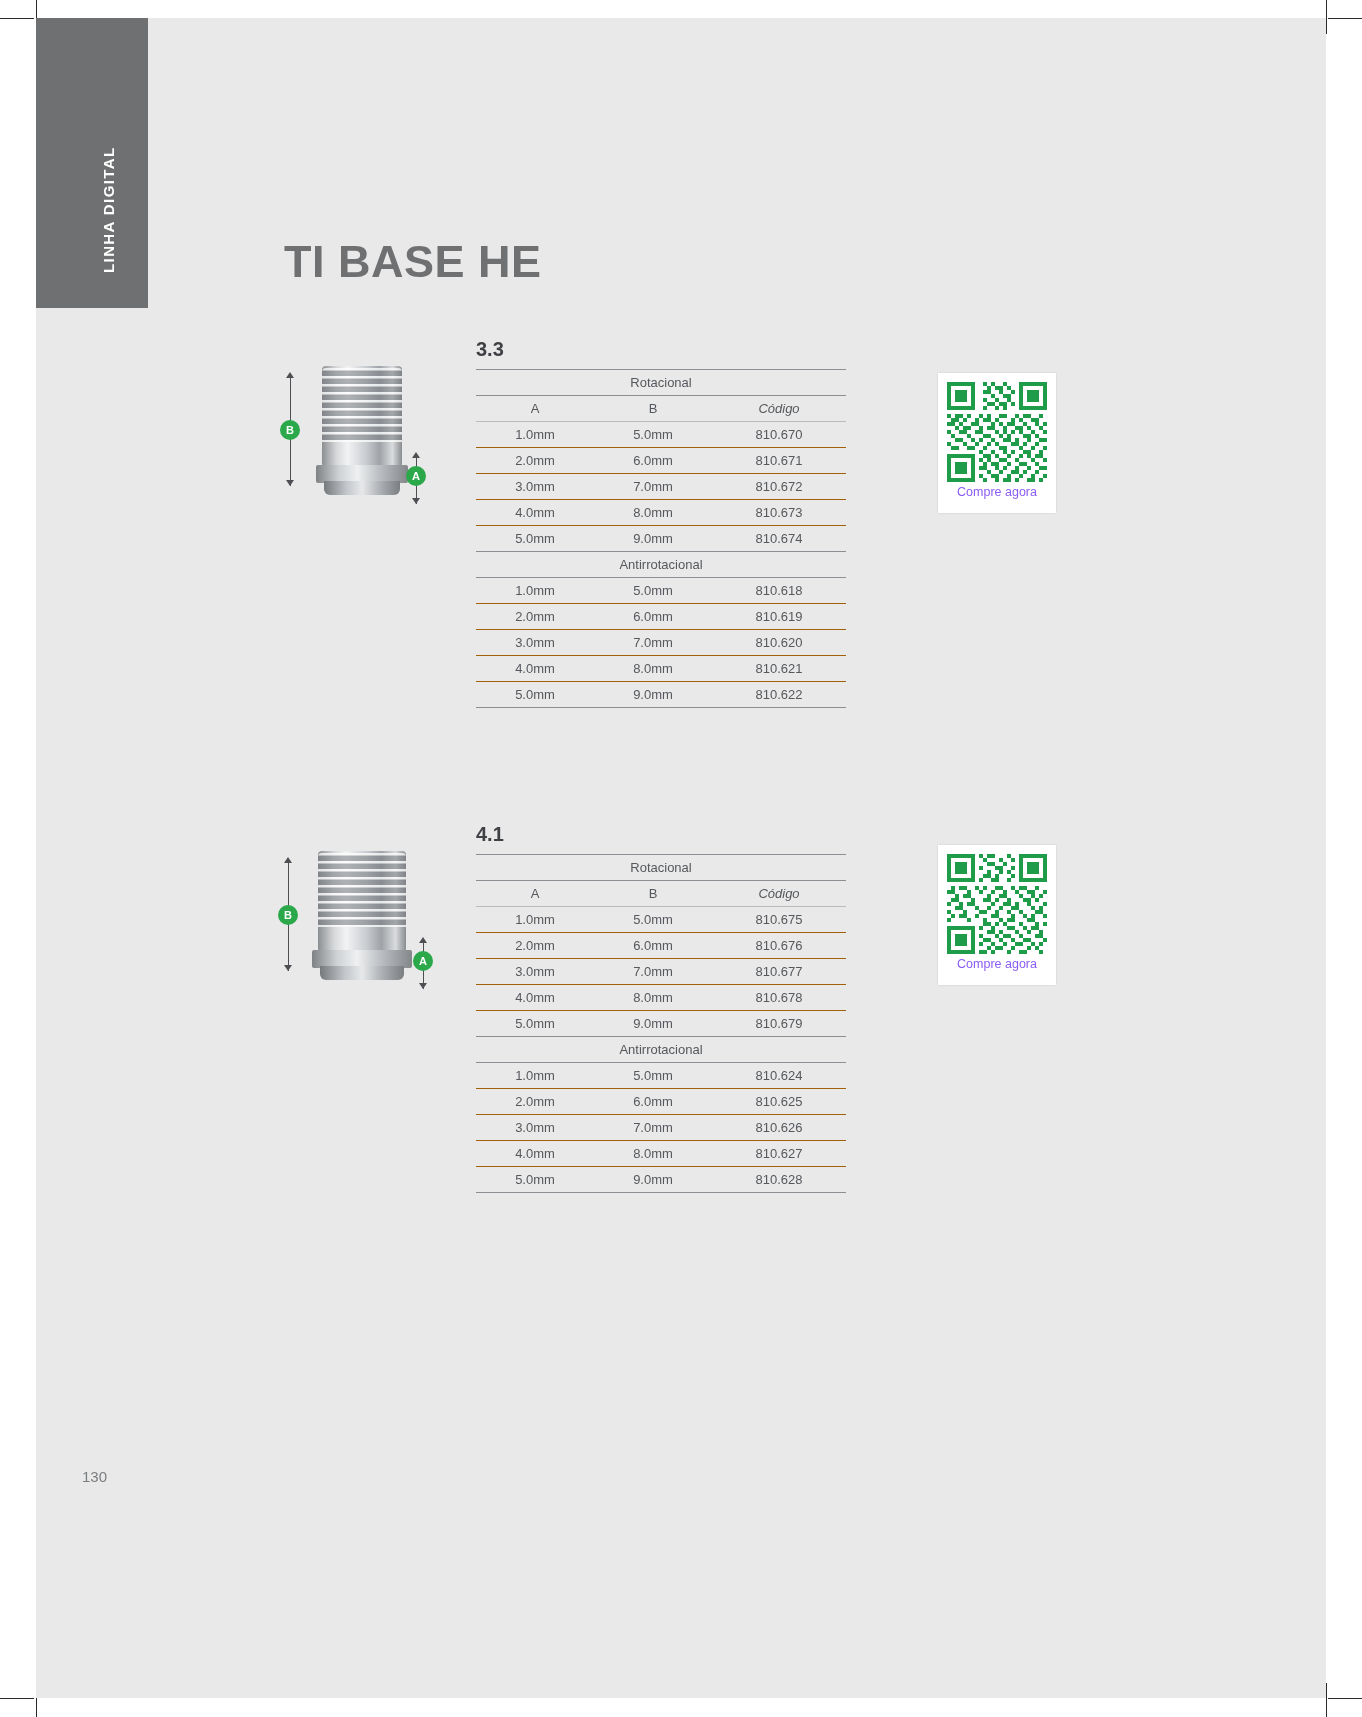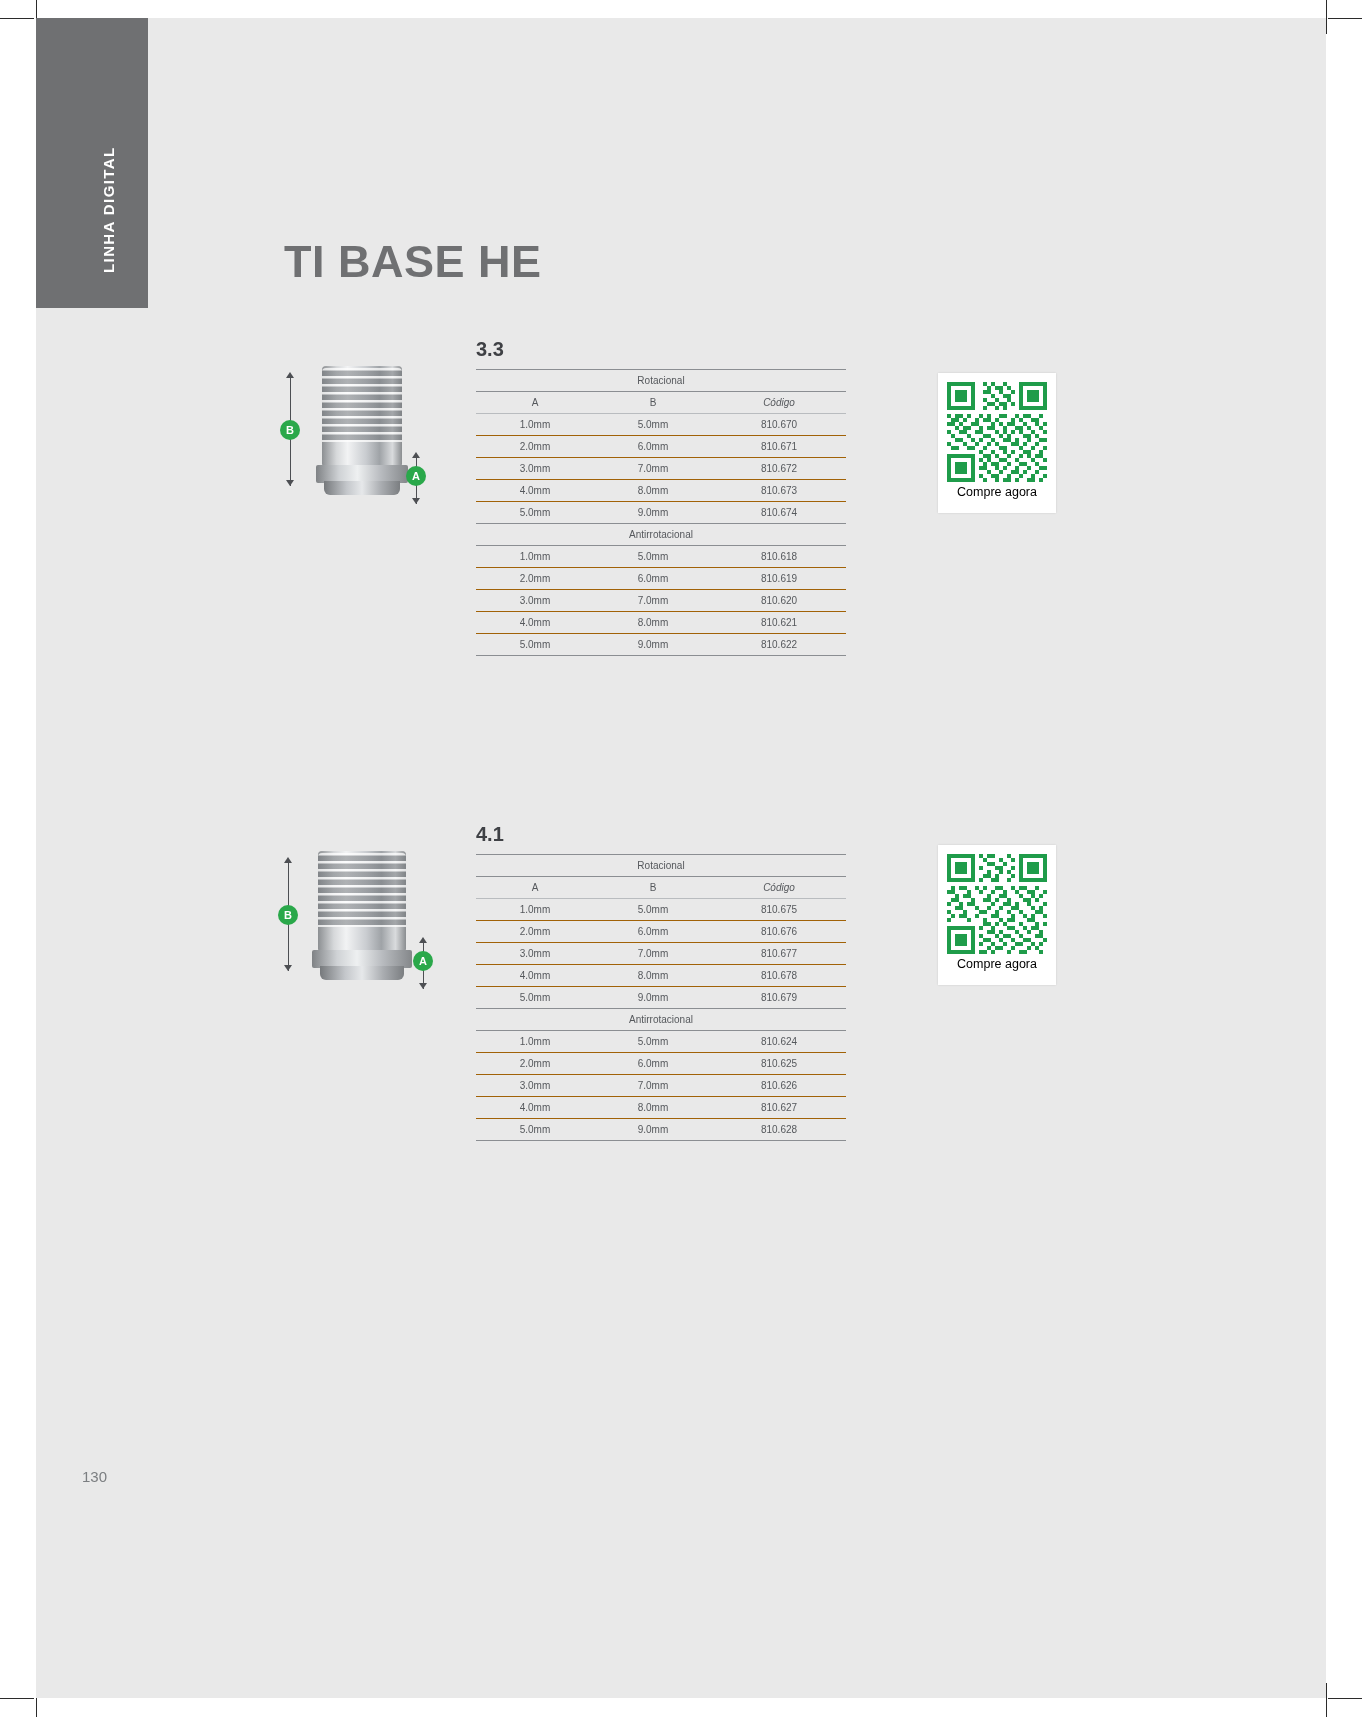--- a/index.html
+++ b/index.html
@@ -162,21 +162,21 @@
   }
   .tbl-title {
     font-size: 20px;
     font-weight: bold;
     color: #3f4145;
     padding-bottom: 8px;
   }
   table.spec {
     border-collapse: collapse;
     width: 370px;
-    font-size: 10px;
+    font-size: 13px;
     color: #55585c;
   }
   table.spec td, table.spec th {
     padding: 5px 0 5px 0;
     font-weight: normal;
   }
   .rule-top td { border-top: 1.6px solid #8b8e92; }
   .sec-head td {
     text-align: center;
     border-bottom: 1.6px solid #8b8e92;
@@ -215,21 +215,21 @@
     width: 100px;
     height: 100px;
   }
   .qr-caption {
     position: absolute;
     left: 0;
     top: 112px;
     width: 118px;
     text-align: center;
     font-size: 12.5px;
-    color: #000000;
+    color: #8b5cf6;
   }
 
   .page-number {
     position: absolute;
     left: 46px;
     top: 1450px;
     font-size: 15px;
     font-weight: normal;
     color: #7b7e81;
   }

